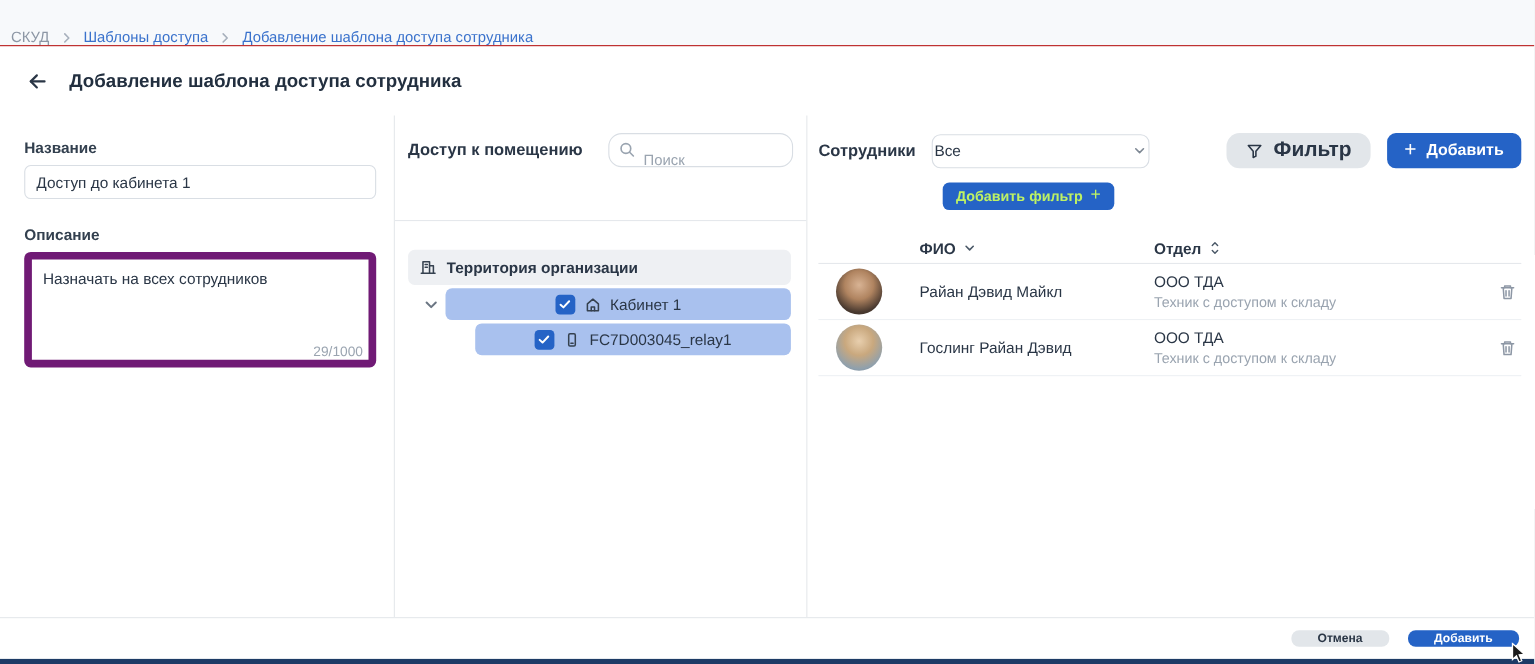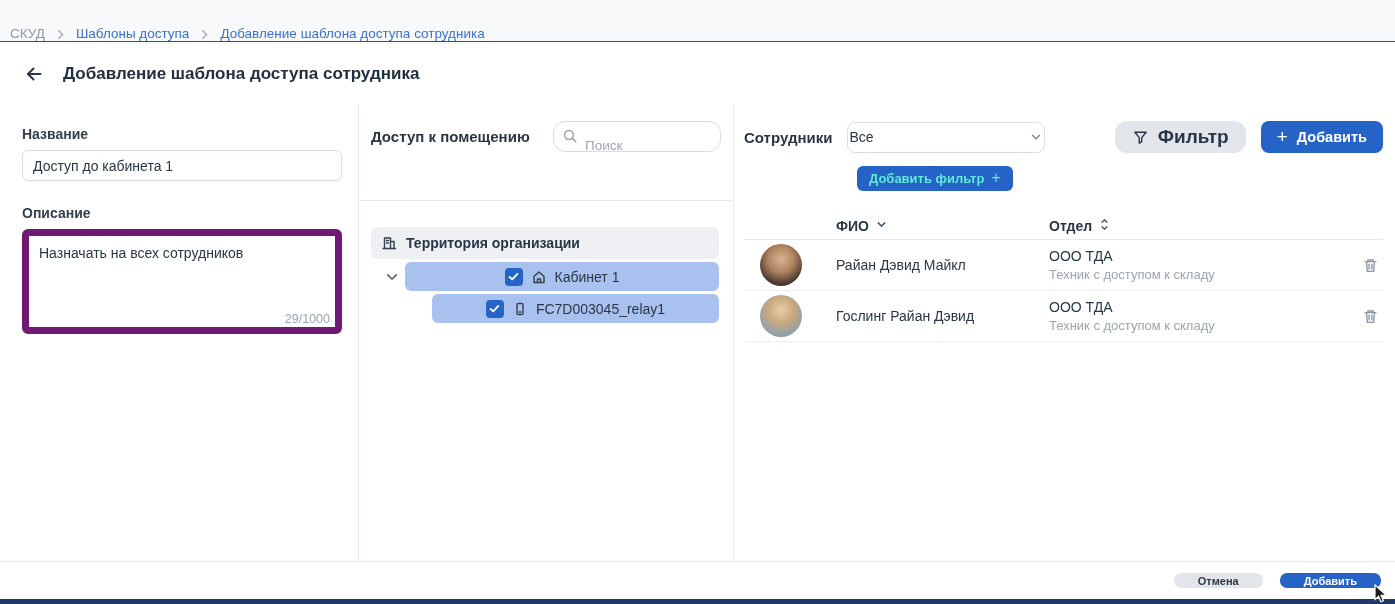--- a/index.html
+++ b/index.html
@@ -73,28 +73,28 @@
   .spacer { flex:1 1 auto; }
   .btn-filter { height:32px; background:#e2e6ea; border:none; border-radius:12px; padding:0 17px;
                 font-size:19px; font-weight:700; color:#2a3646; display:flex; align-items:center;
                 gap:9px; cursor:pointer; font-family:inherit; }
   .btn-add { height:32px; background:#2563c6; border:none; border-radius:8px; padding:0 16px;
              font-size:14.5px; font-weight:700; color:#fff; display:flex; align-items:center;
              gap:9px; cursor:pointer; font-family:inherit; }
   .plus-glyph { font-size:19px; font-weight:400; line-height:1; margin-top:-2px; }
   .add-filter-row { padding:13px 0 0 113px; }
   .btn-add-filter { height:25px; background:#2563c6; border:none; border-radius:6px; padding:0 12px;
-                    font-size:13px; font-weight:600; color:#5eead4; display:flex; align-items:center;
+                    font-size:13px; font-weight:600; color:#bef264; display:flex; align-items:center;
                     gap:7px; cursor:pointer; font-family:inherit; }
   .btn-add-filter .plus-glyph { font-size:16px; }
 
   .emp-table { margin-top:21px; }
   .emp-grid { display:grid; grid-template-columns:92px 213px 1fr 44px; align-items:center; }
   .emp-header { height:28px; border-bottom:1px solid #e5e8ec; font-size:14px; font-weight:700; color:#2a3646; }
-  .th { display:flex; gap:6px; cursor:pointer; }
+  .th { display:flex; align-items:center; gap:6px; cursor:pointer; }
   .th .sort-ic { color:#4a5867; display:flex; }
   .emp-row { border-bottom:1px solid #eef1f4; height:51px; }
   .avatar { width:42px; height:42px; border-radius:50%; display:block; margin-left:16px; }
   .avatar.av0 { background:radial-gradient(circle at 50% 36%, #d8b394 0%, #b08460 38%, #4a3a30 72%, #2e241e 100%); }
   .avatar.av1 { background:radial-gradient(circle at 50% 36%, #e8cfae 0%, #c9a87e 38%, #8fa0ad 74%, #6c7d8c 100%); }
   .emp-name { font-size:14px; color:#2a3646; }
   .dept-org { font-size:14px; color:#2a3646; }
   .dept-pos { font-size:13px; color:#9aa4b0; margin-top:3px; }
   .trash-btn { background:none; border:none; color:#8d97a5; cursor:pointer; display:flex; margin-left:auto; padding:4px; }
 

